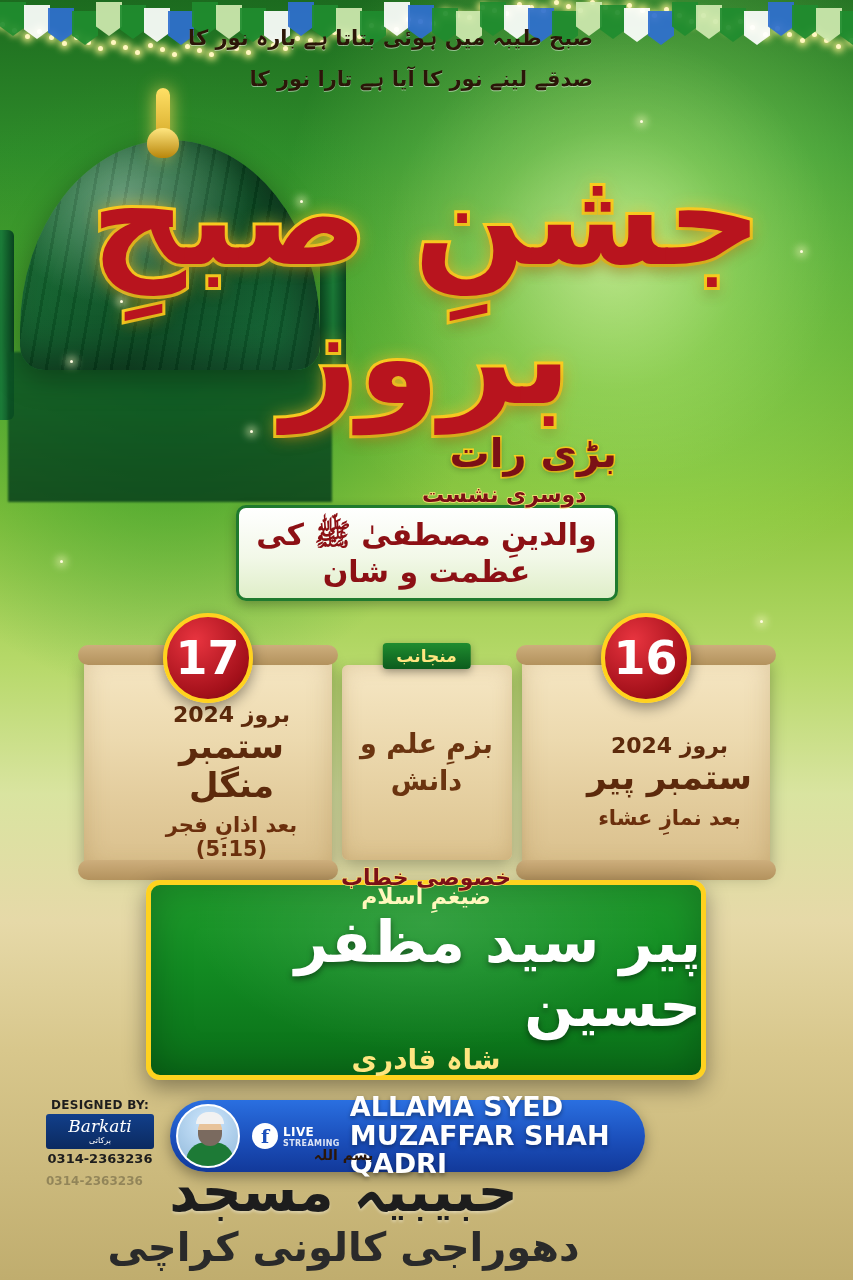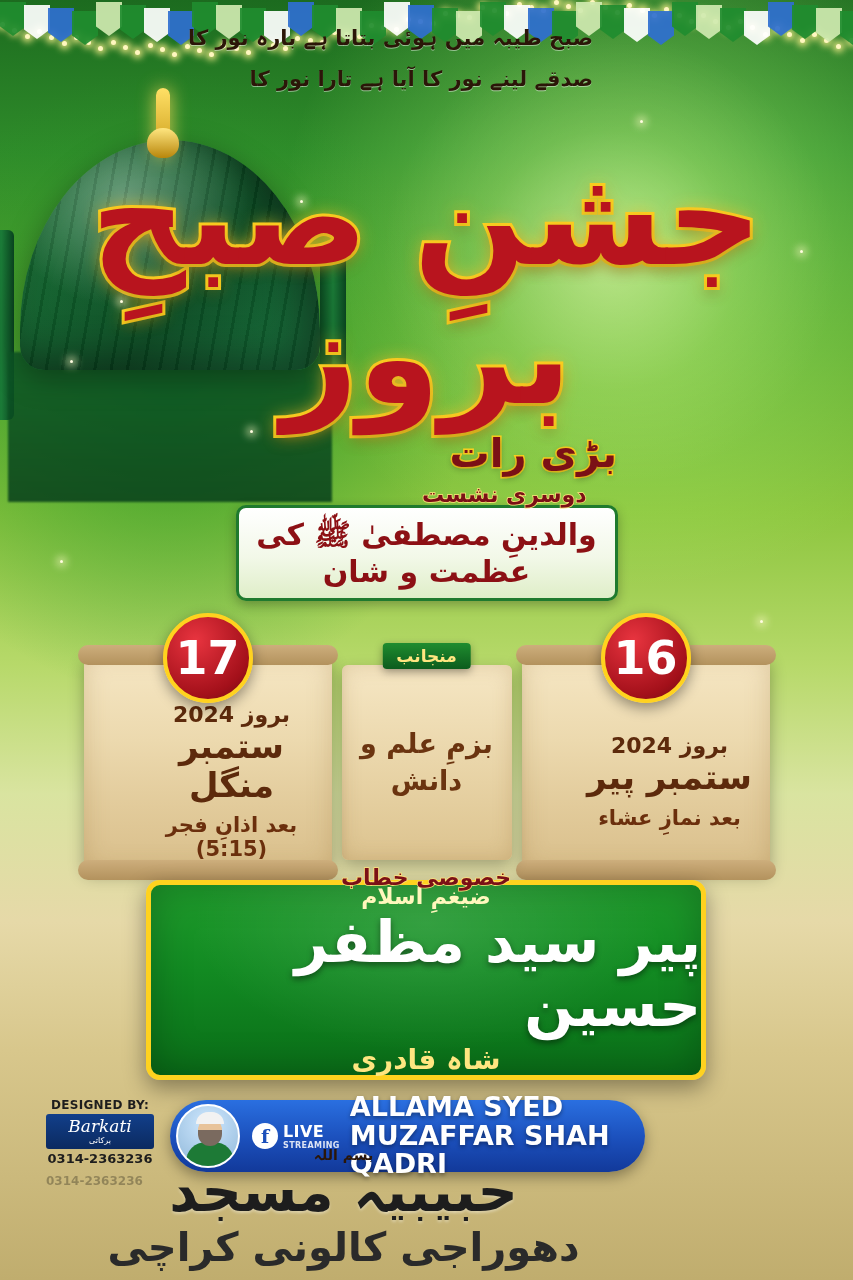--- a/index.html
+++ b/index.html
@@ -264,21 +264,21 @@
   .fb-live {
     display: flex; align-items: center; gap: 5px;
     margin-right: 10px;
   }
   .fb-circle {
     width: 26px; height: 26px; border-radius: 50%; background: #fff;
     color: #1b4fbb; font-weight: bold; font-size: 19px;
     display: flex; align-items: center; justify-content: center;
     font-family: "DejaVu Serif", serif;
   }
-  .fb-label { color: #fff; font-size: 16px; font-weight: bold; letter-spacing: .4px; }
+  .fb-label { color: #fff; font-size: 12px; font-weight: bold; letter-spacing: .4px; }
   .live-name {
     color: #fff; font-weight: bold; font-size: 27px; line-height: 1.05;
     text-shadow: 0 2px 4px rgba(0,0,0,.4);
   }
   
   .footer {
     position: absolute; left: 0; bottom: 10px; width: 687px;
     text-align: center; direction: rtl;
   }
   .footer-crest {

